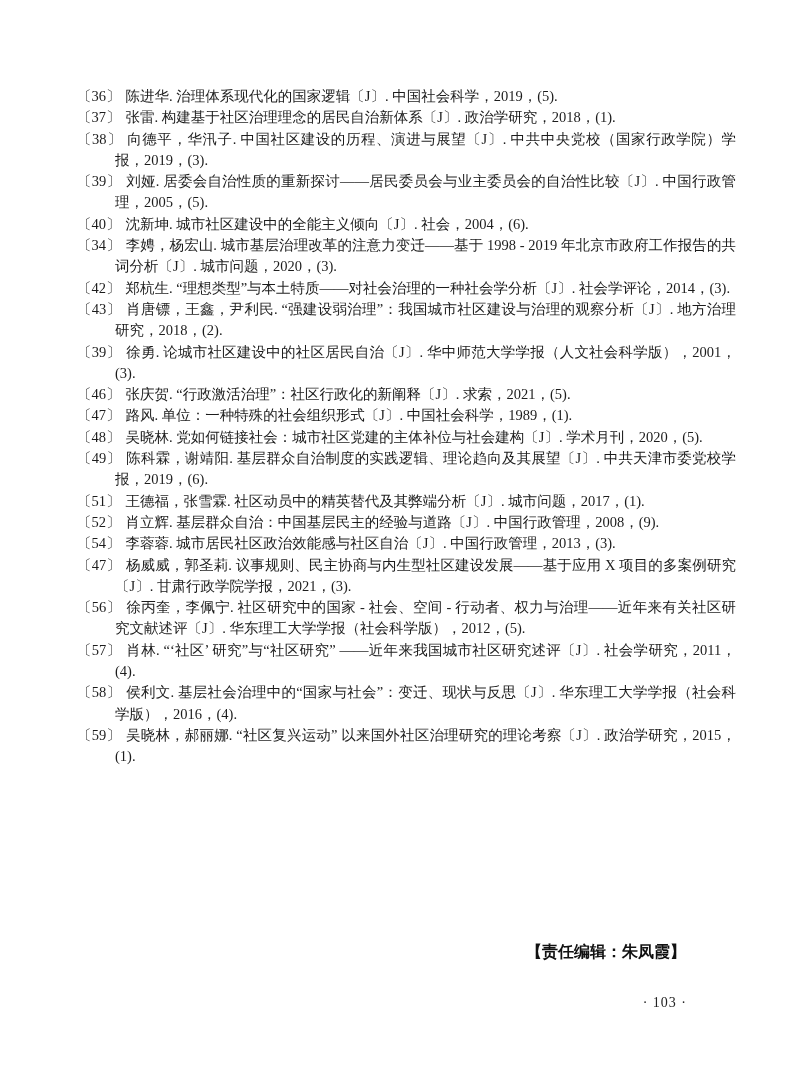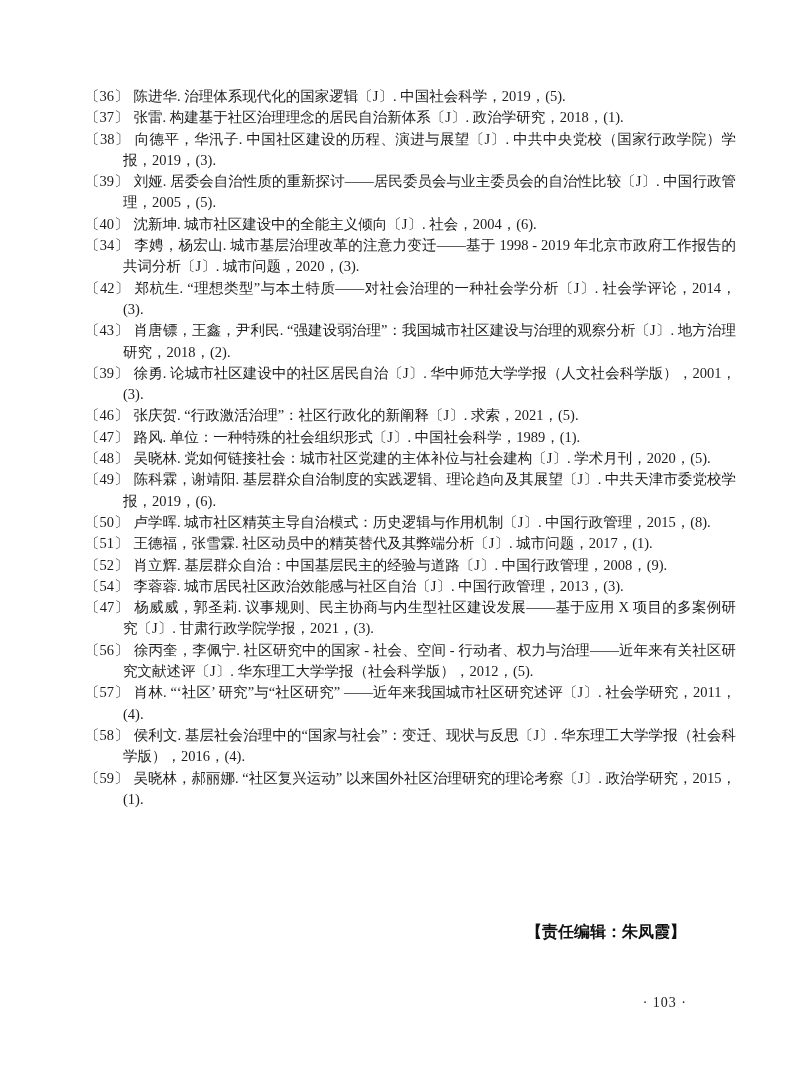--- a/index.html
+++ b/index.html
@@ -16,41 +16,41 @@
   }
   .page {
     position: absolute;
     inset: 0;
     background: #ffffff;
     overflow: hidden;
   }
   .ref-list {
     position: absolute;
     top: 86px;
-    left: 85px;
+    left: 77px;
     right: 57px;
     margin: 0;
     padding: 0;
     list-style: none;
     font-size: 14.5px;
     line-height: 21.3px;
     text-align: justify;
     text-justify: inter-ideograph;
   }
   .ref-item {
     padding-left: 38px;
     text-indent: -38px;
   }
   .ref-label {
     margin-right: 5px;
     white-space: nowrap;
   }
   .editor-note {
     position: absolute;
-    top: 922px;
+    top: 942px;
     right: 107px;
     font-family: "Liberation Sans", "DejaVu Sans", sans-serif;
     font-weight: bold;
     font-size: 16px;
     color: #111111;
   }
   .page-number {
     position: absolute;
     top: 995px;
     right: 106px;
@@ -70,21 +70,20 @@
       <li class="ref-item"><span class="ref-label">〔39〕</span><span>刘娅. 居委会自治性质的重新探讨——居民委员会与业主委员会的自治性比较〔J〕. 中国行政管理，2005，(5).</span></li>
       <li class="ref-item"><span class="ref-label">〔40〕</span><span>沈新坤. 城市社区建设中的全能主义倾向〔J〕. 社会，2004，(6).</span></li>
       <li class="ref-item"><span class="ref-label">〔34〕</span><span>李娉，杨宏山. 城市基层治理改革的注意力变迁——基于 1998 - 2019 年北京市政府工作报告的共词分析〔J〕. 城市问题，2020，(3).</span></li>
       <li class="ref-item"><span class="ref-label">〔42〕</span><span>郑杭生. “理想类型”与本土特质——对社会治理的一种社会学分析〔J〕. 社会学评论，2014，(3).</span></li>
       <li class="ref-item"><span class="ref-label">〔43〕</span><span>肖唐镖，王鑫，尹利民. “强建设弱治理”：我国城市社区建设与治理的观察分析〔J〕. 地方治理研究，2018，(2).</span></li>
       <li class="ref-item"><span class="ref-label">〔39〕</span><span>徐勇. 论城市社区建设中的社区居民自治〔J〕. 华中师范大学学报（人文社会科学版），2001，(3).</span></li>
       <li class="ref-item"><span class="ref-label">〔46〕</span><span>张庆贺. “行政激活治理”：社区行政化的新阐释〔J〕. 求索，2021，(5).</span></li>
       <li class="ref-item"><span class="ref-label">〔47〕</span><span>路风. 单位：一种特殊的社会组织形式〔J〕. 中国社会科学，1989，(1).</span></li>
       <li class="ref-item"><span class="ref-label">〔48〕</span><span>吴晓林. 党如何链接社会：城市社区党建的主体补位与社会建构〔J〕. 学术月刊，2020，(5).</span></li>
       <li class="ref-item"><span class="ref-label">〔49〕</span><span>陈科霖，谢靖阳. 基层群众自治制度的实践逻辑、理论趋向及其展望〔J〕. 中共天津市委党校学报，2019，(6).</span></li>
-      <li class="ref-item"><span class="ref-label">〔50〕</span><span>卢学晖. 城市社区精英主导自治模式：历史逻辑与作用机制〔J〕. 中国行政管理，2015，(8).</span></li>
       <li class="ref-item"><span class="ref-label">〔51〕</span><span>王德福，张雪霖. 社区动员中的精英替代及其弊端分析〔J〕. 城市问题，2017，(1).</span></li>
       <li class="ref-item"><span class="ref-label">〔52〕</span><span>肖立辉. 基层群众自治：中国基层民主的经验与道路〔J〕. 中国行政管理，2008，(9).</span></li>
       <li class="ref-item"><span class="ref-label">〔54〕</span><span>李蓉蓉. 城市居民社区政治效能感与社区自治〔J〕. 中国行政管理，2013，(3).</span></li>
       <li class="ref-item"><span class="ref-label">〔47〕</span><span>杨威威，郭圣莉. 议事规则、民主协商与内生型社区建设发展——基于应用 X 项目的多案例研究〔J〕. 甘肃行政学院学报，2021，(3).</span></li>
       <li class="ref-item"><span class="ref-label">〔56〕</span><span>徐丙奎，李佩宁. 社区研究中的国家 - 社会、空间 - 行动者、权力与治理——近年来有关社区研究文献述评〔J〕. 华东理工大学学报（社会科学版），2012，(5).</span></li>
       <li class="ref-item"><span class="ref-label">〔57〕</span><span>肖林. “‘社区’ 研究”与“社区研究” ——近年来我国城市社区研究述评〔J〕. 社会学研究，2011，(4).</span></li>
       <li class="ref-item"><span class="ref-label">〔58〕</span><span>侯利文. 基层社会治理中的“国家与社会”：变迁、现状与反思〔J〕. 华东理工大学学报（社会科学版），2016，(4).</span></li>
       <li class="ref-item"><span class="ref-label">〔59〕</span><span>吴晓林，郝丽娜. “社区复兴运动” 以来国外社区治理研究的理论考察〔J〕. 政治学研究，2015，(1).</span></li>
     </ol>
   <div class="editor-note">【责任编辑：朱凤霞】</div>

